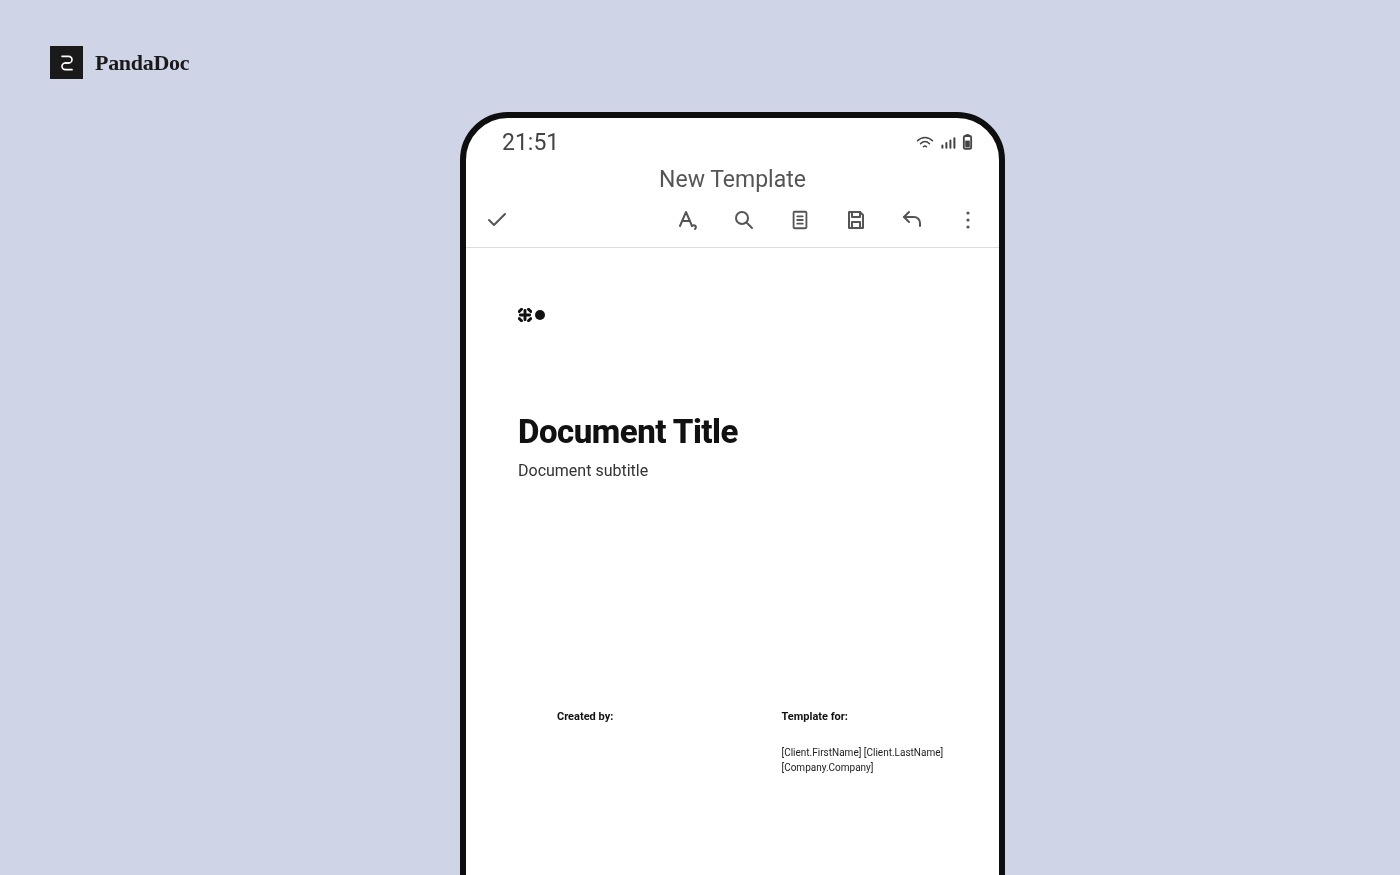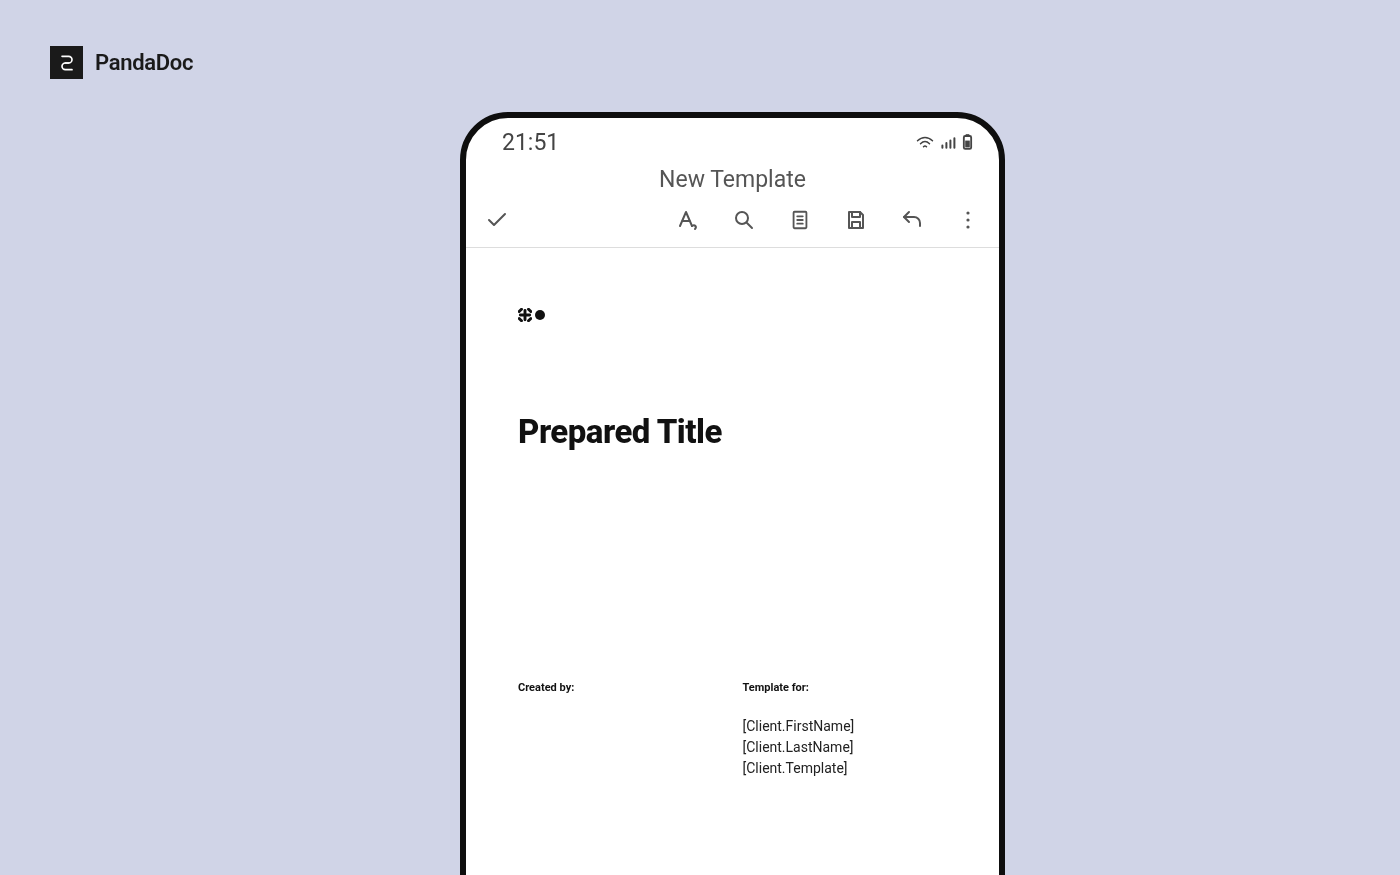--- a/index.html
+++ b/index.html
@@ -25,20 +25,21 @@
     background: #1a1a1a;
     display: flex;
     align-items: center;
     justify-content: center;
   }
   .brand-name {
     font-size: 22px;
     font-weight: 600;
     color: #1a1a1a;
     letter-spacing: -0.3px;
+    font-family: Liberation Serif, serif;
   }
   .phone {
     position: absolute;
     left: 460px;
     top: 112px;
     width: 545px;
     height: 900px;
     background: #fff;
     border: 6px solid #0e0e0e;
     border-radius: 48px 48px 0 0;
@@ -84,23 +85,23 @@
   .doc-subtitle {
     font-size: 16px;
     color: #333;
   }
   .meta-row {
     display: flex;
     gap: 20px;
     margin-top: 230px;
     font-size: 11px;
   }
-  .meta-col { flex:1; }
+  .meta-col { flex:1;margin-left:39px; }
   .meta-label { font-weight: 700; color:#111; margin-bottom:22px; font-size:11px;}
-  .meta-val { color:#222; line-height:1.5; font-size:14px;}
+  .meta-val { color:#222; line-height:1.5; font-size:10px;}
   svg { stroke: currentColor; fill:none; stroke-width:2; stroke-linecap:round; stroke-linejoin:round; }
 </style>
 </head>
 <body>
 
 <div class="brand">
   <div class="brand-logo">
     <svg width="20" height="20" viewBox="0 0 24 24">
         <path d="M6 4 h8 a4 4 0 0 1 0 8 h-4" stroke="#fff"></path>
         <path d="M18 20 h-8 a4 4 0 0 1 0-8 h4" stroke="#fff"></path>
@@ -184,27 +185,28 @@
 
   <div class="doc-canvas">
     <div class="doc-shapes">
       <svg width="14" height="14" viewBox="0 0 12 12">
           <path d="M3 1 L1 3 M9 1 L11 3 M3 11 L1 9 M9 11 L11 9 M6 2 v8 M2 6 h8" stroke="#111" stroke-width="2.5"></path>
         </svg>
       <svg width="12" height="12" viewBox="0 0 12 12">
           <circle cx="6" cy="6" r="5" fill="#111" stroke="none"></circle>
         </svg>
     </div>
-    <div class="doc-title">Prepared Title</div>
+    <div class="doc-title">Document Title</div>
+    <div class="doc-subtitle">Document subtitle</div>
 
     <div class="meta-row">
       <div class="meta-col">
         <div class="meta-label">Created by:</div>
       </div>
       <div class="meta-col">
         <div class="meta-label">Template for:</div>
         <div class="meta-val">[Client.FirstName] [Client.LastName]</div>
-        <div class="meta-val">[Client.Template]</div>
+        <div class="meta-val">[Company.Company]</div>
       </div>
     </div>
   </div>
 
 </div>
 
 </body></html>

